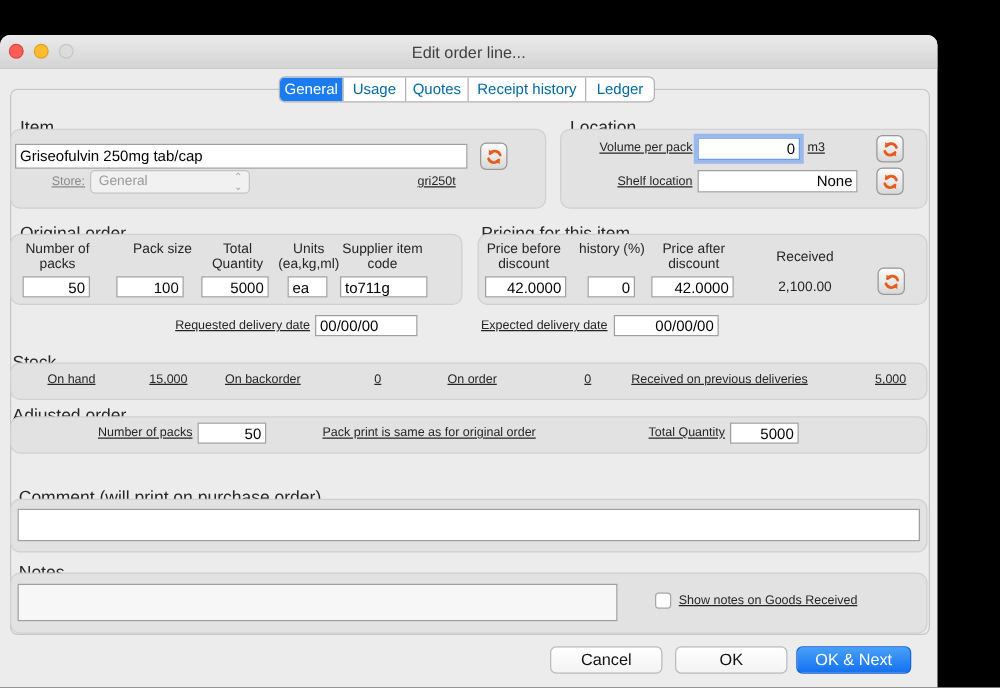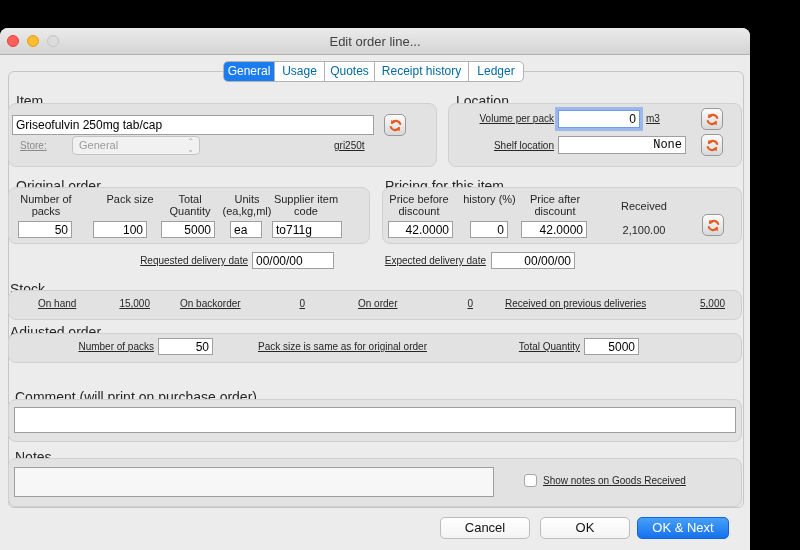--- a/index.html
+++ b/index.html
@@ -78,42 +78,42 @@
   <div class="gbox" style="left:8px;top:75px;width:429px;height:64px"></div>
   <input class="inp" style="left: 12px; top: 87px; width: 362px; height: 20px;" value="Griseofulvin 250mg tab/cap">
   <div class="syncbtn" style="left:384px;top:86px">
     <svg width="15" height="15" viewBox="0 0 16 16">
       <path d="M13 6.4 A5 5 0 0 0 4.2 5.2" fill="none" stroke="#e65c1e" stroke-width="2.3" stroke-linecap="round"></path>
       <path d="M3.2 2.0 L3.9 6.6 L7.8 4.4 Z" fill="#e65c1e"></path>
       <path d="M3 9.6 A5 5 0 0 0 11.8 10.8" fill="none" stroke="#e65c1e" stroke-width="2.3" stroke-linecap="round"></path>
       <path d="M12.8 14.0 L12.1 9.4 L8.2 11.6 Z" fill="#e65c1e"></path>
     </svg>
   </div>
-  <div class="stext" style="left:20px;top:112px;width:48px;color:#8a8a8a">Store:</div>
+  <div class="stext" style="left:20px;top:112px;width:48px;text-align:right;color:#8a8a8a">Store:</div>
   <div class="popup" style="left:72px;top:108px;width:128px;height:19px">
     <span>General</span>
     <span class="chev">⌃<br>⌄</span>
   </div>
   <div class="stext" style="left:334px;top:112px">gri250t</div>
 
   <div class="glabel" style="left:456px;top:65px">Location</div>
   <div class="gbox" style="left:448px;top:75px;width:294px;height:64px"></div>
   <div class="stext" style="left:460px;top:85px;width:94px;text-align:right">Volume per pack</div>
   <input class="inp ta-r focused" style="left: 558px; top: 82px; width: 82px; height: 18px;" value="0">
   <div class="stext" style="left:646px;top:85px">m3</div>
   <div class="syncbtn" style="left:701px;top:80px">
     <svg width="15" height="15" viewBox="0 0 16 16">
       <path d="M13 6.4 A5 5 0 0 0 4.2 5.2" fill="none" stroke="#e65c1e" stroke-width="2.3" stroke-linecap="round"></path>
       <path d="M3.2 2.0 L3.9 6.6 L7.8 4.4 Z" fill="#e65c1e"></path>
       <path d="M3 9.6 A5 5 0 0 0 11.8 10.8" fill="none" stroke="#e65c1e" stroke-width="2.3" stroke-linecap="round"></path>
       <path d="M12.8 14.0 L12.1 9.4 L8.2 11.6 Z" fill="#e65c1e"></path>
     </svg>
   </div>
   <div class="stext" style="left:448px;top:112px;width:106px;text-align:right">Shelf location</div>
-  <input class="inp ta-r" style="left: 558px; top: 108px; width: 128px; height: 18px; font-family: Liberation Mono, monospace;" value="None">
+  <input class="inp ta-r" style="left: 558px; top: 108px; width: 128px; height: 18px;" value="None">
   <div class="syncbtn" style="left:701px;top:106px">
     <svg width="15" height="15" viewBox="0 0 16 16">
       <path d="M13 6.4 A5 5 0 0 0 4.2 5.2" fill="none" stroke="#e65c1e" stroke-width="2.3" stroke-linecap="round"></path>
       <path d="M3.2 2.0 L3.9 6.6 L7.8 4.4 Z" fill="#e65c1e"></path>
       <path d="M3 9.6 A5 5 0 0 0 11.8 10.8" fill="none" stroke="#e65c1e" stroke-width="2.3" stroke-linecap="round"></path>
       <path d="M12.8 14.0 L12.1 9.4 L8.2 11.6 Z" fill="#e65c1e"></path>
     </svg>
   </div>
 
   <div class="glabel" style="left:16px;top:150px">Original order</div>
@@ -161,21 +161,21 @@
   <div class="stext" style="left:280px;top:270px;width:25px;text-align:right">0</div>
   <div class="stext" style="left:358px;top:270px">On order</div>
   <div class="stext" style="left:448px;top:270px;width:25px;text-align:right">0</div>
   <div class="stext" style="left:505px;top:270px">Received on previous deliveries</div>
   <div class="stext" style="left:690px;top:270px;width:45px;text-align:center">5,000</div>
 
   <div class="glabel" style="left:10px;top:296px">Adjusted order</div>
   <div class="gbox" style="left:8px;top:305px;width:734px;height:30px"></div>
   <div class="stext" style="left:60px;top:313px;width:94px;text-align:right">Number of packs</div>
   <input class="inp ta-r" style="left: 158px; top: 310px; width: 55px; height: 17px;" value="50">
-  <div class="stext" style="left:258px;top:313px">Pack size is same as for original order</div>
+  <div class="stext" style="left:258px;top:313px">Pack print is same as for original order</div>
   <div class="stext" style="left:505px;top:313px;width:75px;text-align:right">Total Quantity</div>
   <input class="inp ta-r" style="left: 584px; top: 310px; width: 55px; height: 17px;" value="5000">
 
   <div class="glabel" style="left:15px;top:361px">Comment (will print on purchase order)</div>
   <div class="gbox" style="left:8px;top:371px;width:734px;height:43px"></div>
   <input class="inp" style="left: 14px; top: 379px; width: 722px; height: 26px;" value="">
 
   <div class="glabel" style="left:15px;top:421px">Notes</div>
   <div class="gbox" style="left:8px;top:430px;width:734px;height:49px"></div>
   <input class="inp" style="left: 14px; top: 439px; width: 480px; height: 30px; background: rgb(247, 247, 247);" value="">

